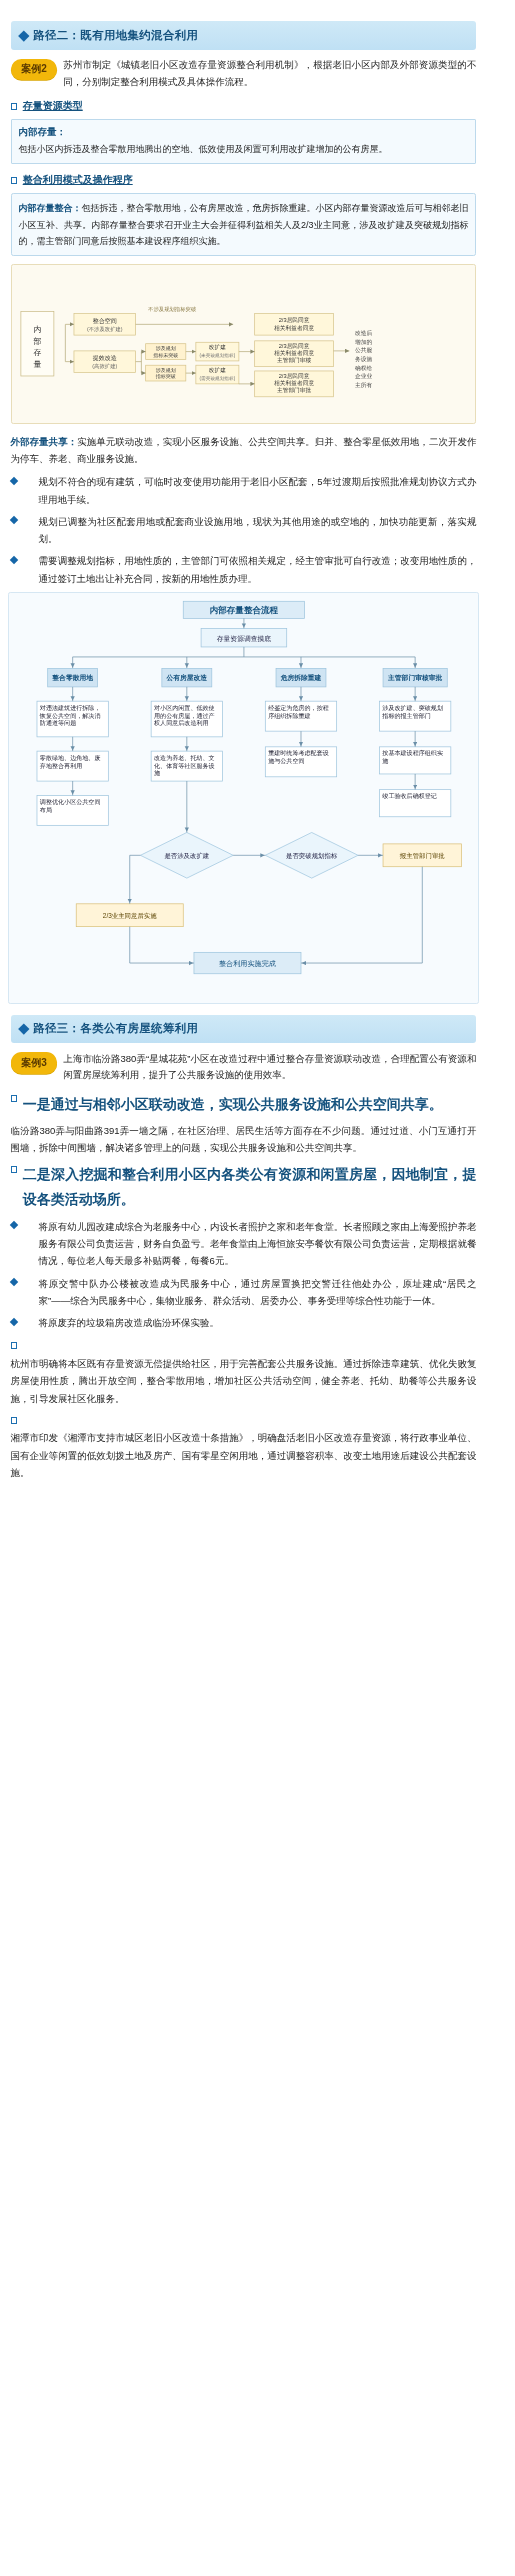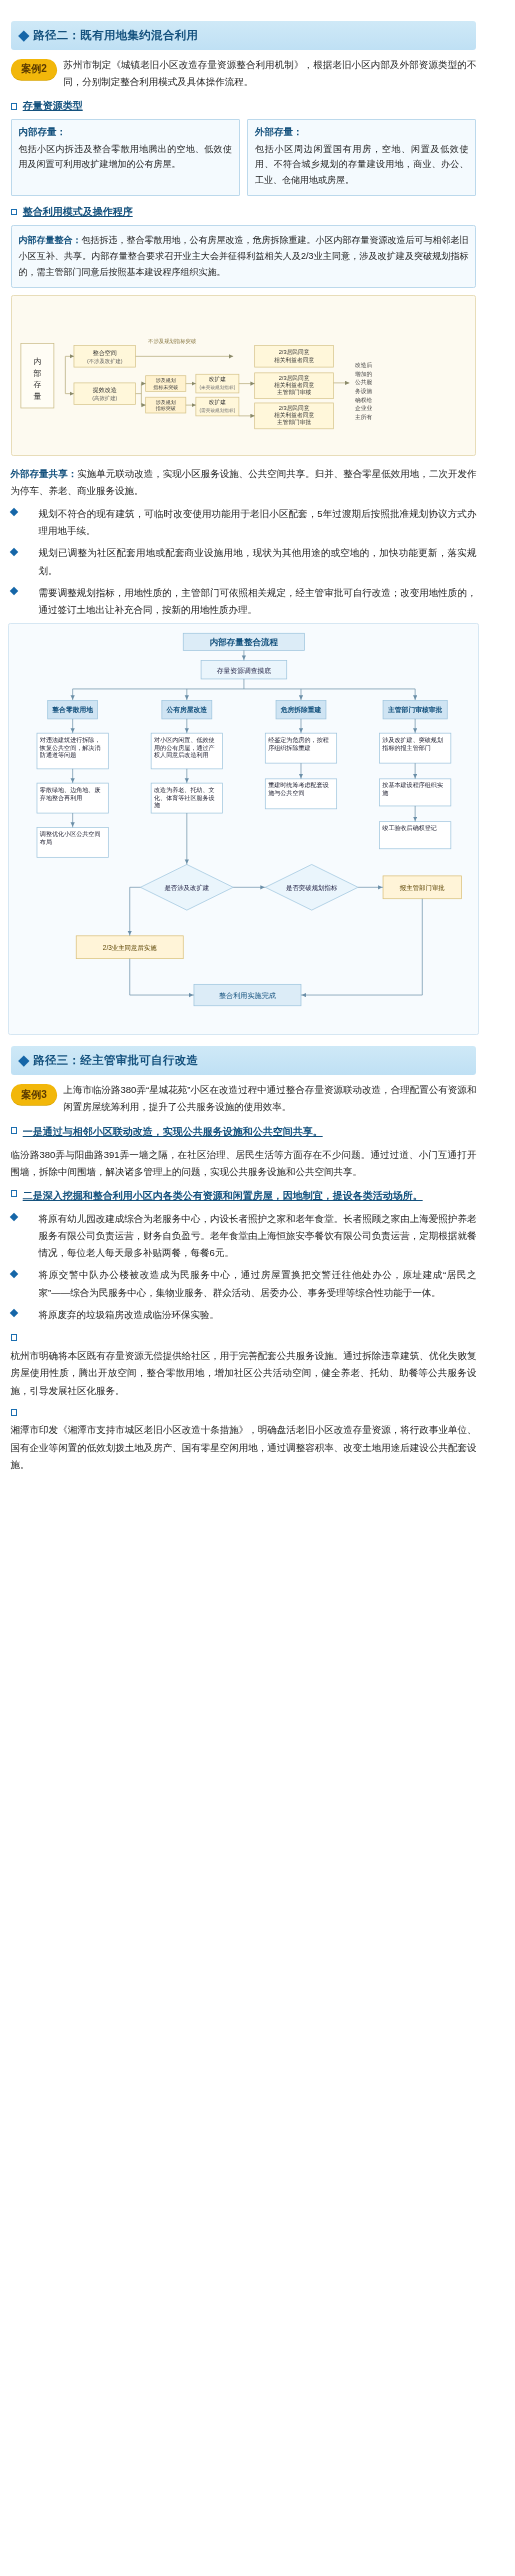--- a/index.html
+++ b/index.html
@@ -159,27 +159,26 @@
     margin: 0 10.6px 5.3px 10.6px;
     align-items: flex-start;
   }
   .sbullet .sqm {
     width: 6.8px; height: 6.8px;
     border: 1.5px solid #1c6fb0;
     flex: 0 0 auto;
     margin-top: 3.8px;
   }
   .sbullet .txt {
-    font-size: 10px;
+    font-size: 14px;
     line-height: 1.8;
     text-align: justify;
     flex: 1 1 auto;
     font-weight: bold;
     color: #15527e;
-    text-decoration: underline;
   }
 
   
   .diagram1 {
     margin: 3px 10.6px 9px 10.6px;
     background: #fdfaf0;
     border: 0.8px solid #e8ddb9;
     border-radius: 2.3px;
     padding: 7.6px 6px;
   }
@@ -228,24 +227,20 @@
 
   <div class="sq-head">
     <span class="sq"></span>
     <span class="t">存量资源类型</span>
   </div>
 
   <div class="two-col">
     <div class="col-box">
       <div class="ttl">内部存量：</div>
       <div class="bd">包括小区内拆违及整合零散用地腾出的空地、低效使用及闲置可利用改扩建增加的公有房屋。</div>
-    </div>
-    <div class="col-box">
-      <div class="ttl">外部存量：</div>
-      <div class="bd">包括小区周边闲置国有用房，空地、闲置及低效使用、不符合城乡规划的存量建设用地，商业、办公、工业、仓储用地或房屋。</div>
     </div>
   </div>
 
   <div class="sq-head">
     <span class="sq"></span>
     <span class="t">整合利用模式及操作程序</span>
   </div>
 
   <div class="para-block">
     <span class="inline-ttl">内部存量整合：</span><span>包括拆违，整合零散用地，公有房屋改造，危房拆除重建。小区内部存量资源改造后可与相邻老旧小区互补、共享。内部存量整合要求召开业主大会并征得利益相关人及2/3业主同意，涉及改扩建及突破规划指标的，需主管部门同意后按照基本建设程序组织实施。</span>
@@ -465,21 +460,21 @@
       <text x="330" y="517" font-size="10" fill="#15527e" text-anchor="middle">整合利用实施完成</text>
       <line x1="165" y1="462" x2="165" y2="513" stroke="#6b8fa8"></line>
       <line x1="165" y1="513" x2="255" y2="513" stroke="#6b8fa8" marker-end="url(#fa)"></line>
       <line x1="575" y1="378" x2="575" y2="513" stroke="#6b8fa8"></line>
       <line x1="575" y1="513" x2="405" y2="513" stroke="#6b8fa8" marker-end="url(#fa)"></line>
     </svg>
   </div>
 
   <div class="path-header">
     <span class="diamond"></span>
-    <span class="title">路径三：经主管审批可自行改造</span>
+    <span class="title">路径三：各类公有房屋统筹利用</span>
   </div>
 
   <div class="case-row">
     <span class="case-badge">案例3</span>
     <span class="case-text">上海市临汾路380弄“星城花苑”小区在改造过程中通过整合存量资源联动改造，合理配置公有资源和闲置房屋统筹利用，提升了公共服务设施的使用效率。</span>
   </div>
 
   <div class="sbullet">
     <span class="sqm"></span>
     <span class="txt">一是通过与相邻小区联动改造，实现公共服务设施和公共空间共享。</span>

